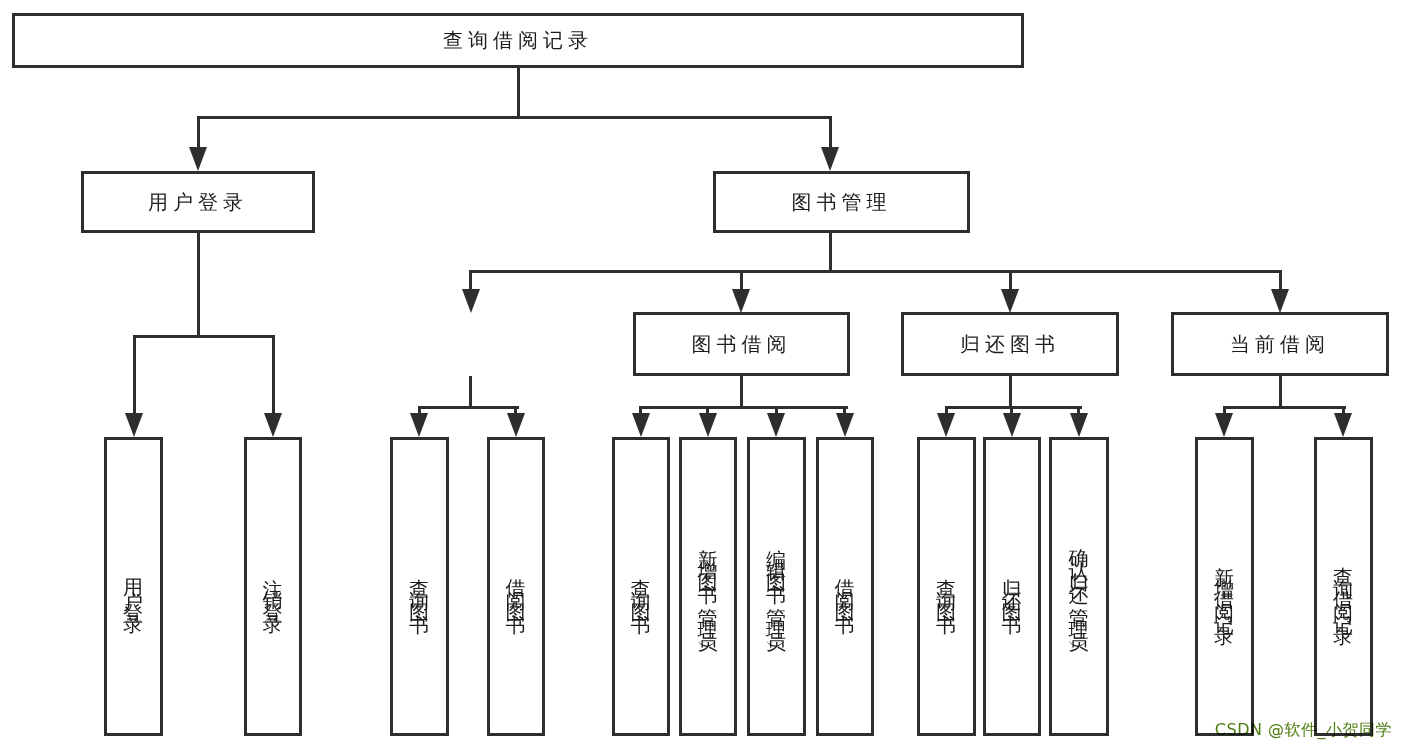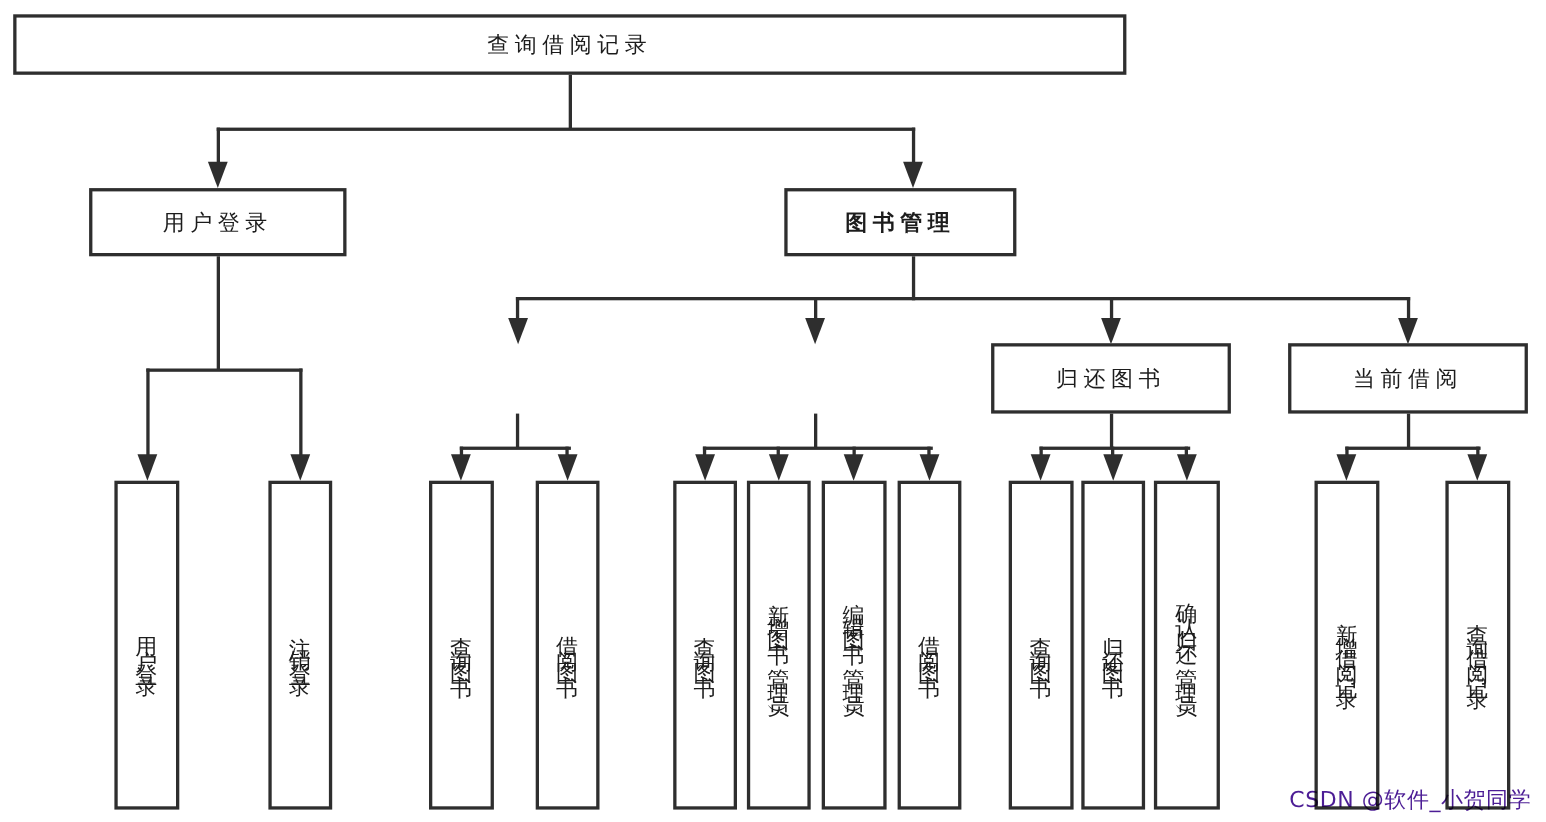--- a/index.html
+++ b/index.html
@@ -39,23 +39,23 @@
     position: absolute;
     width: 0; height: 0;
     border-left: 9px solid transparent;
     border-right: 9px solid transparent;
     border-top: 24px solid #2e2e2e;
   }
   .watermark {
     position: absolute;
     right: 13px;
     bottom: 6px;
-    font-size: 20px;
+    font-size: 16px;
     letter-spacing: 0.5px;
-    color: #4c1d95;
+    color: #4d7c0f;
     mix-blend-mode: multiply;
     white-space: nowrap;
     z-index: 5;
     margin-left: 47px;
   }
 </style>
 </head>
 <body>
 
 <div class="canvas">
@@ -63,40 +63,41 @@
   <div class="box h-box" style="left:12px; top:13px; width:1012px; height:55px;">查询借阅记录</div>
 
   <div class="line" style="left:517px; top:68px; width:3px; height:50px;"></div>
   <div class="line" style="left:197px; top:116px; width:635px; height:3px;"></div>
   <div class="line" style="left:197px; top:116px; width:3px; height:33px;"></div>
   <div class="line" style="left:829px; top:116px; width:3px; height:33px;"></div>
   <div class="arrow" style="left:189px; top:147px;"></div>
   <div class="arrow" style="left:821px; top:147px;"></div>
 
   <div class="box h-box" style="left:81px; top:171px; width:234px; height:62px;">用户登录</div>
-  <div class="box h-box" style="left:713px; top:171px; width:211px; height:62px;font-weight:bold;">图书管理</div>
+  <div class="box h-box" style="left:713px; top:171px; width:257px; height:62px;">图书管理</div>
 
   <div class="line" style="left:197px; top:233px; width:3px; height:104px;"></div>
   <div class="line" style="left:133px; top:335px; width:142px; height:3px;"></div>
   <div class="line" style="left:133px; top:335px; width:3px; height:79px;"></div>
   <div class="line" style="left:272px; top:335px; width:3px; height:79px;"></div>
   <div class="arrow" style="left:125px; top:413px;"></div>
   <div class="arrow" style="left:264px; top:413px;"></div>
 
   <div class="line" style="left:829px; top:233px; width:3px; height:40px;"></div>
   <div class="line" style="left:469px; top:270px; width:813px; height:3px;"></div>
   <div class="line" style="left:469px; top:270px; width:3px; height:20px;"></div>
   <div class="line" style="left:740px; top:270px; width:3px; height:20px;"></div>
   <div class="line" style="left:1009px; top:270px; width:3px; height:20px;"></div>
   <div class="line" style="left:1279px; top:270px; width:3px; height:20px;"></div>
   <div class="arrow" style="left:462px; top:289px;"></div>
   <div class="arrow" style="left:732px; top:289px;"></div>
   <div class="arrow" style="left:1001px; top:289px;"></div>
   <div class="arrow" style="left:1271px; top:289px;"></div>
 
+  <div class="box h-box" style="left:633px; top:312px; width:217px; height:64px;">图书借阅</div>
   <div class="box h-box" style="left:901px; top:312px; width:218px; height:64px;">归还图书</div>
   <div class="box h-box" style="left:1171px; top:312px; width:218px; height:64px;">当前借阅</div>
 
   <div class="line" style="left:469px; top:376px; width:3px; height:32px;"></div>
   <div class="line" style="left:740px; top:376px; width:3px; height:32px;"></div>
   <div class="line" style="left:1009px; top:376px; width:3px; height:32px;"></div>
   <div class="line" style="left:1279px; top:376px; width:3px; height:32px;"></div>
 
   <div class="line" style="left:418px; top:406px; width:101px; height:3px;"></div>
   <div class="line" style="left:418px; top:406px; width:3px; height:9px;"></div>

